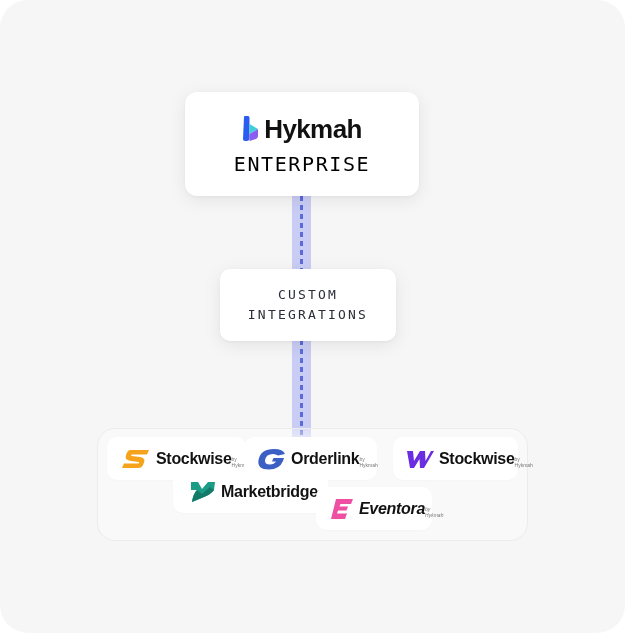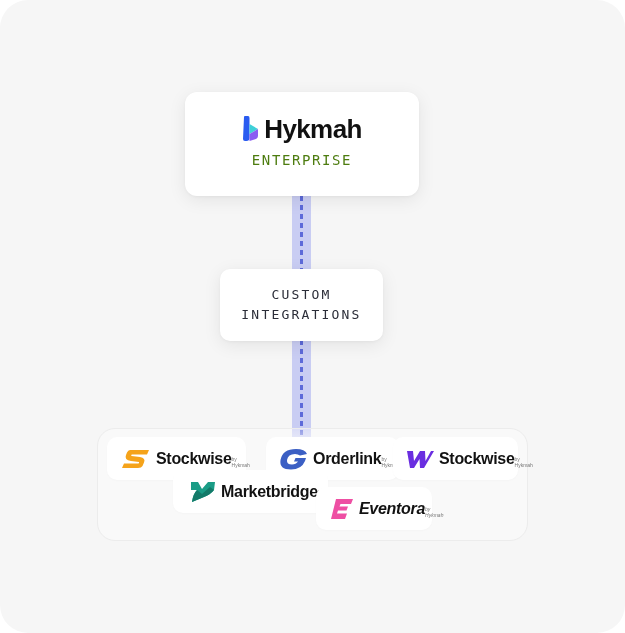--- a/index.html
+++ b/index.html
@@ -53,25 +53,25 @@
     }
     .brand-logo { width: 18px; height: 26px; margin-right: 4px; }
     .brand-name {
       font-family: "Liberation Sans", sans-serif;
       font-weight: bold; font-size: 26px; color: #111111;
       letter-spacing: -0.6px;
     }
     .enterprise-label {
       margin-top: 10px;
       font-family: "DejaVu Sans Mono", monospace;
-      font-size: 14px; color: #4d7c0f;
+      font-size: 20px; color: #000000;
       letter-spacing: 1.6px;
     }
     .custom-card {
-      left: 220px; top: 269px; width: 163px; height: 72px;
+      left: 220px; top: 269px; width: 176px; height: 72px;
       display: flex; flex-direction: column; align-items: center; justify-content: center;
       border-radius: 10px;
     }
     .custom-line {
       font-family: "DejaVu Sans Mono", monospace;
       font-size: 13px; color: #2b2d38;
       letter-spacing: 2.2px; line-height: 20px;
     }
 
     .apps-panel {
@@ -93,21 +93,21 @@
     .app-name {
       font-family: "Liberation Sans", sans-serif;
       font-weight: bold; font-size: 16px; color: #121212;
       letter-spacing: -0.3px; line-height: 18px;
     }
     .app-sub {
       font-family: "Liberation Sans", sans-serif;
       font-size: 5px; color: #777777; line-height: 6px; margin-top: 0px;
     }
     .tile-stockwise { left: 107px; top: 437px; width: 139px; height: 43px; padding-left: 14px; }
-    .tile-orderlink { left: 266px; top: 437px; width: 133px; height: 43px; padding-left: 12px; }
+    .tile-orderlink { left: 244px; top: 437px; width: 133px; height: 43px; padding-left: 12px; }
     .tile-workolic  { left: 393px; top: 437px; width: 125px; height: 43px; padding-left: 13px; }
     .tile-marketbridge { left: 173px; top: 470px; width: 155px; height: 43px; padding-left: 15px; }
     .tile-eventora { left: 316px; top: 487px; width: 116px; height: 43px; padding-left: 14px; font-style: italic; }
   </style>
 </head>
 <body>
 
 <div class="canvas">
 
   <div class="connector connector-1">

